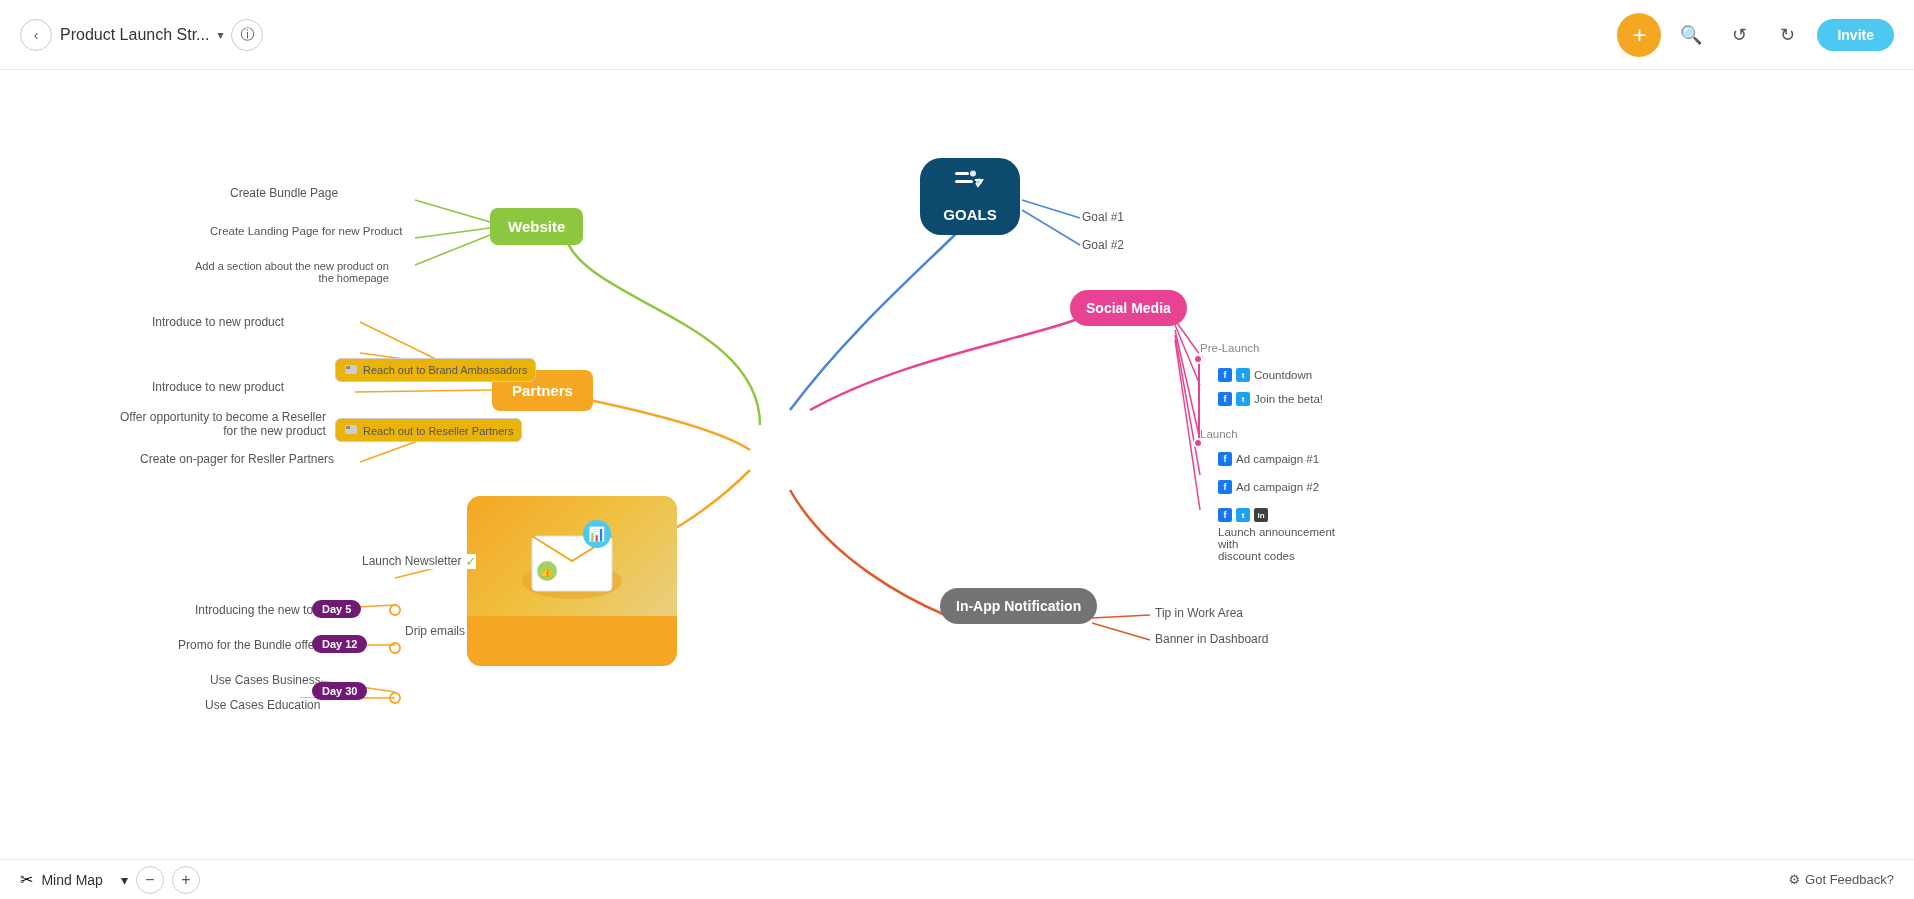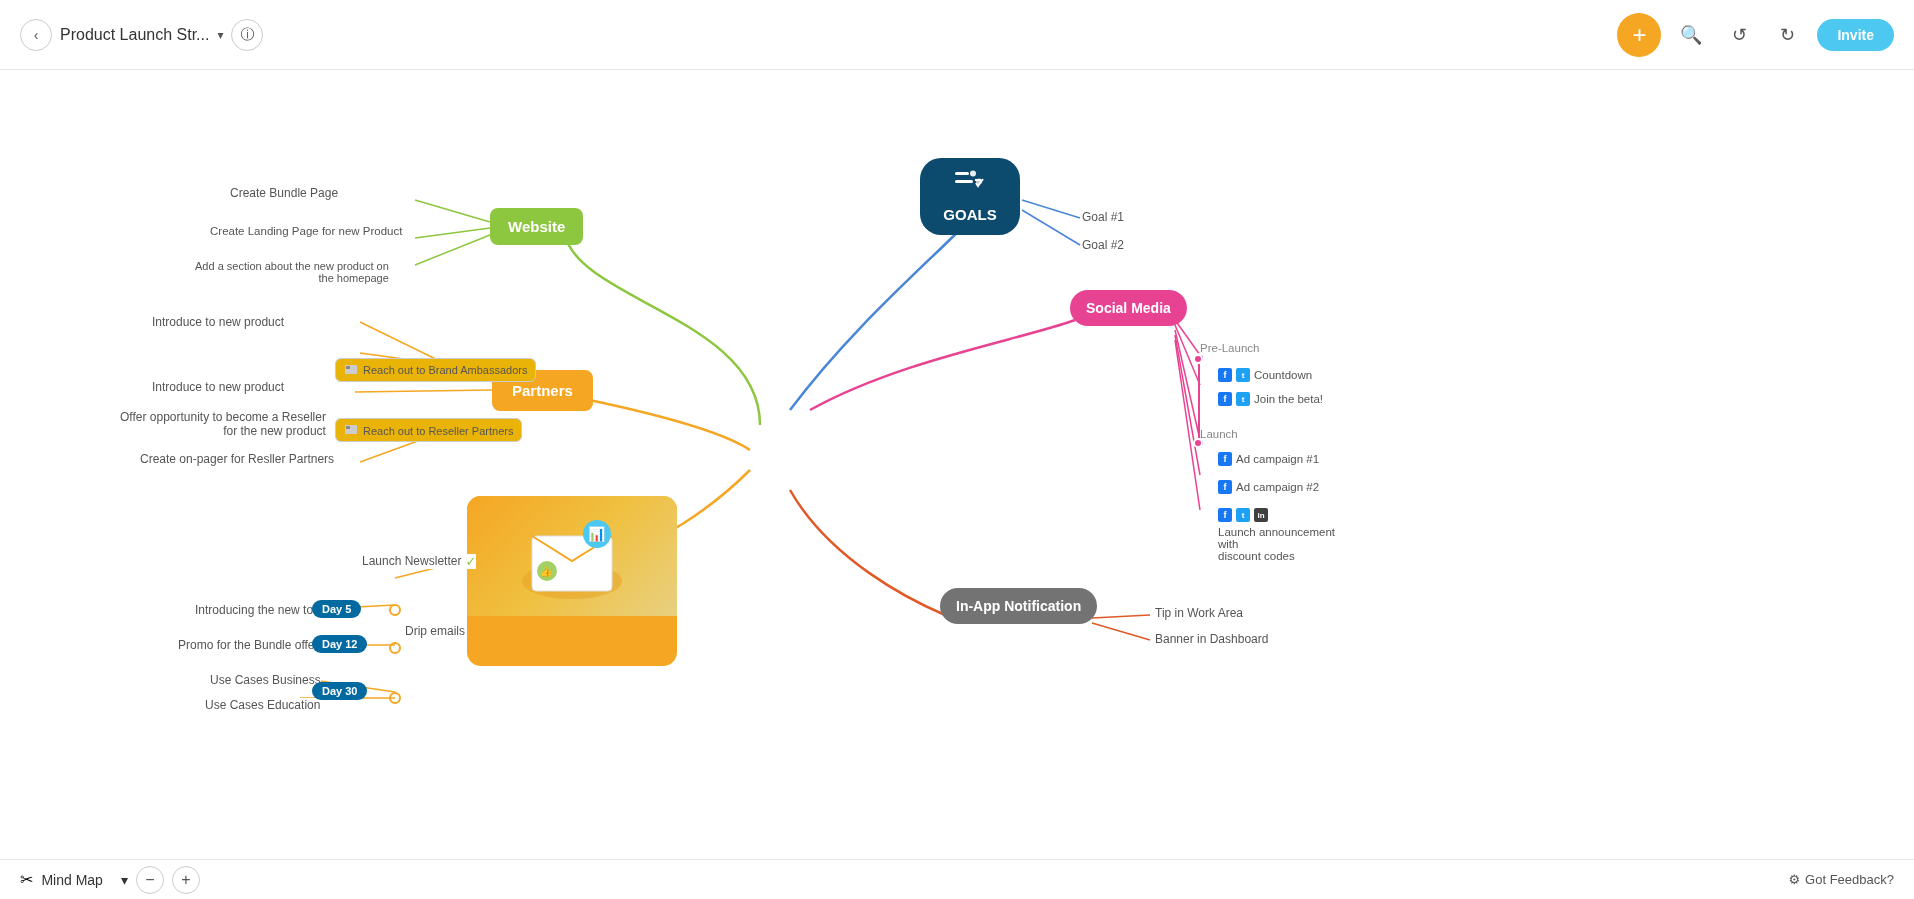--- a/index.html
+++ b/index.html
@@ -139,21 +139,21 @@
       position: absolute; font-size: 12px; color: #555; text-align: center;
       white-space: nowrap; background: white;
     }
     .sub-label-box {
       position: absolute; font-size: 11.5px; color: #555; text-align: center;
       border: 1.5px solid #ccc; border-radius: 6px; padding: 4px 8px; background: #eab308;
       white-space: nowrap;
     }
     .day-badge {
       position: absolute; border-radius: 12px; padding: 3px 10px; font-size: 11px;
-      font-weight: 700; color: white; background: #0369a1; white-space: nowrap;
+      font-weight: 700; color: white; background: #701a75; white-space: nowrap;
     }
     .social-sub {
       position: absolute; font-size: 11.5px; color: #555;
       display: flex; align-items: center; gap: 4px;
     }
     .fb-icon { width: 14px; height: 14px; background: #1877f2; border-radius: 2px; display: inline-flex; align-items: center; justify-content: center; color: white; font-size: 9px; font-weight: 700; }
     .tw-icon { width: 14px; height: 14px; background: #1da1f2; border-radius: 2px; display: inline-flex; align-items: center; justify-content: center; color: white; font-size: 8px; font-weight: 700; }
     .li-icon { width: 14px; height: 14px; background: #404040; border-radius: 2px; display: inline-flex; align-items: center; justify-content: center; color: white; font-size: 8px; font-weight: 700; }
 
     .section-label {

